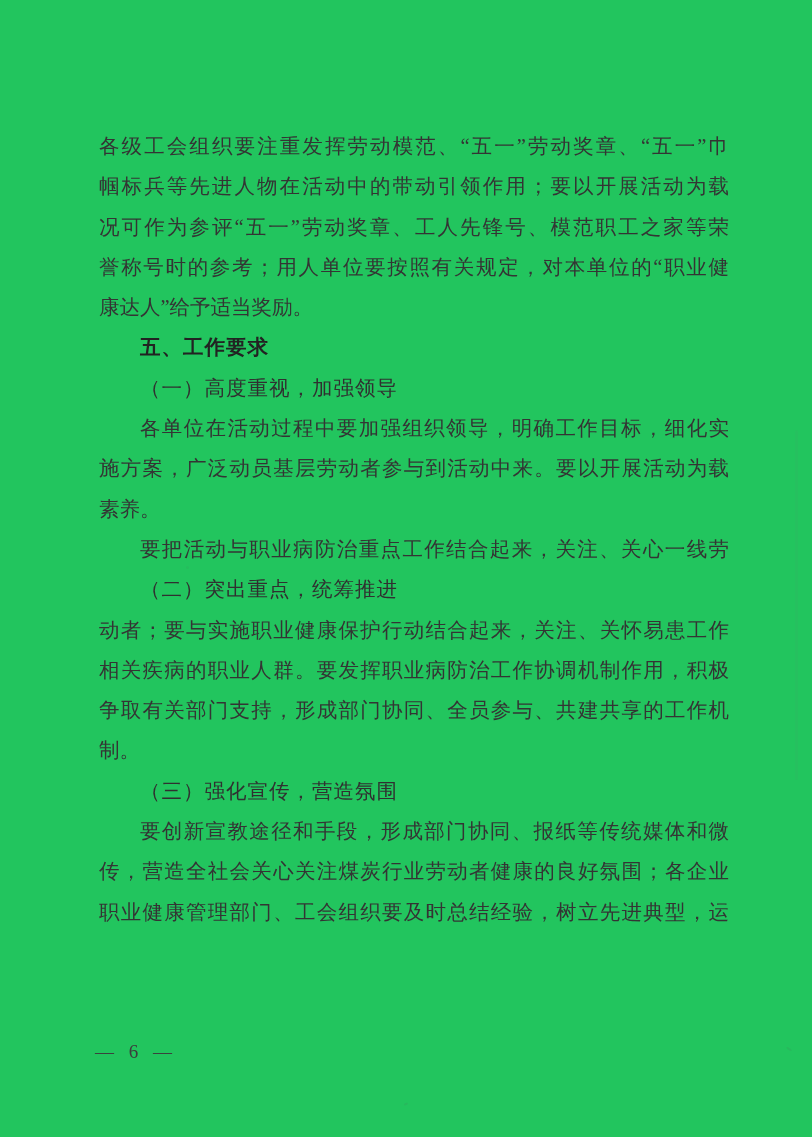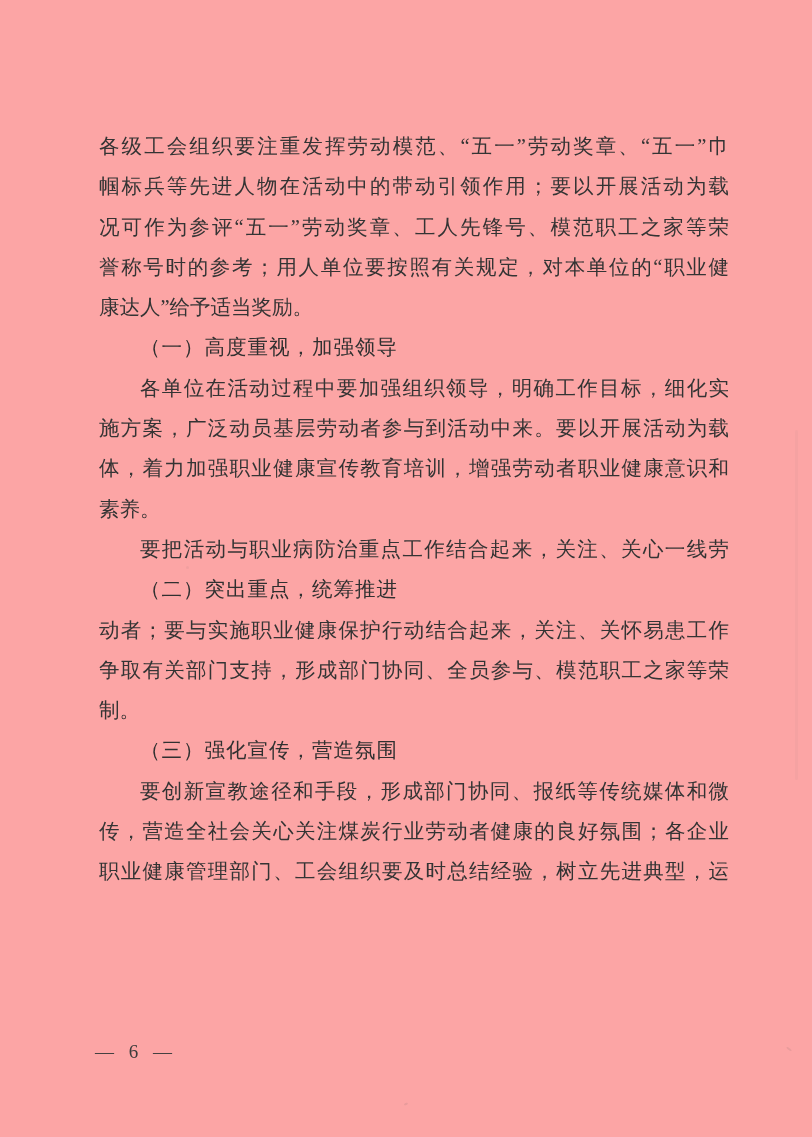--- a/index.html
+++ b/index.html
@@ -4,21 +4,21 @@
 <style>
   html, body {
     margin: 0;
     padding: 0;
     background: #fbfaf8;
   }
   .page {
     position: relative;
     width: 812px;
     height: 1137px;
-    background: #fca5a5;
+    background: #22c55e;
     overflow: hidden;
     font-family: "Liberation Serif", serif;
   }
   .text-block {
     position: absolute;
     left: 99px;
     top: 126px;
     width: 630px;
     font-size: 20.5px;
     line-height: 40.3px;
@@ -82,31 +82,32 @@
 <div class="page">
 
   <div class="text-block">
 
     <div class="ln jf">各级工会组织要注重发挥劳动模范、“五一”劳动奖章、“五一”巾</div>
     <div class="ln jf">帼标兵等先进人物在活动中的带动引领作用；要以开展活动为载</div>
     <div class="ln jf">况可作为参评“五一”劳动奖章、工人先锋号、模范职工之家等荣</div>
     <div class="ln jf">誉称号时的参考；用人单位要按照有关规定，对本单位的“职业健</div>
     <div class="ln">康达人”给予适当奖励。</div>
 
+    <div class="ln h ind">五、工作要求</div>
 
     <div class="ln sub ind">（一）高度重视，加强领导</div>
     <div class="ln jf ind">各单位在活动过程中要加强组织领导，明确工作目标，细化实</div>
     <div class="ln jf">施方案，广泛动员基层劳动者参与到活动中来。要以开展活动为载</div>
-    <div class="ln jf">体，着力加强职业健康宣传教育培训，增强劳动者职业健康意识和</div>
     <div class="ln">素养。</div>
 
     <div class="ln jf ind">要把活动与职业病防治重点工作结合起来，关注、关心一线劳</div>
     <div class="ln sub ind">（二）突出重点，统筹推进</div>
     <div class="ln jf">动者；要与实施职业健康保护行动结合起来，关注、关怀易患工作</div>
-    <div class="ln jf">争取有关部门支持，形成部门协同、全员参与、模范职工之家等荣</div>
+    <div class="ln jf">相关疾病的职业人群。要发挥职业病防治工作协调机制作用，积极</div>
+    <div class="ln jf">争取有关部门支持，形成部门协同、全员参与、共建共享的工作机</div>
     <div class="ln">制。</div>
 
     <div class="ln sub ind">（三）强化宣传，营造氛围</div>
     <div class="ln jf ind">要创新宣教途径和手段，形成部门协同、报纸等传统媒体和微</div>
     <div class="ln jf">传，营造全社会关心关注煤炭行业劳动者健康的良好氛围；各企业</div>
     <div class="ln jf">职业健康管理部门、工会组织要及时总结经验，树立先进典型，运</div>
 
   </div>
 
   <div class="footer">— 6 —</div>

